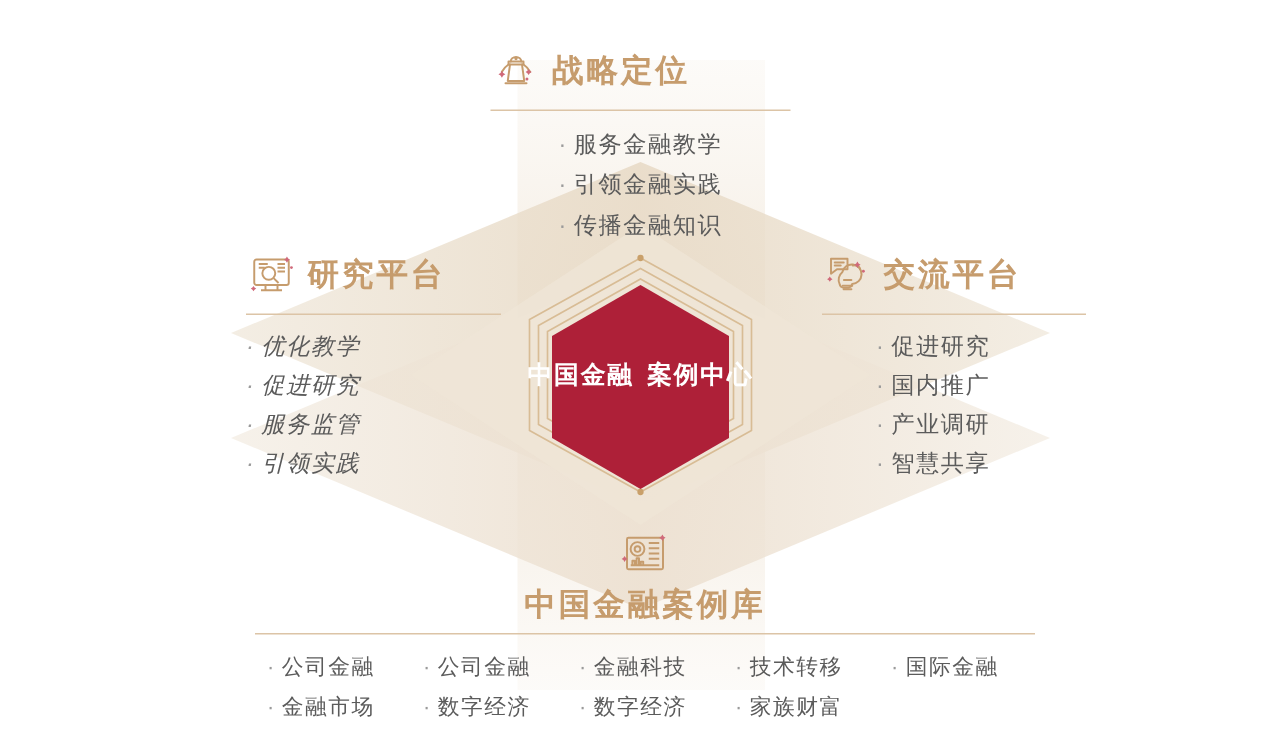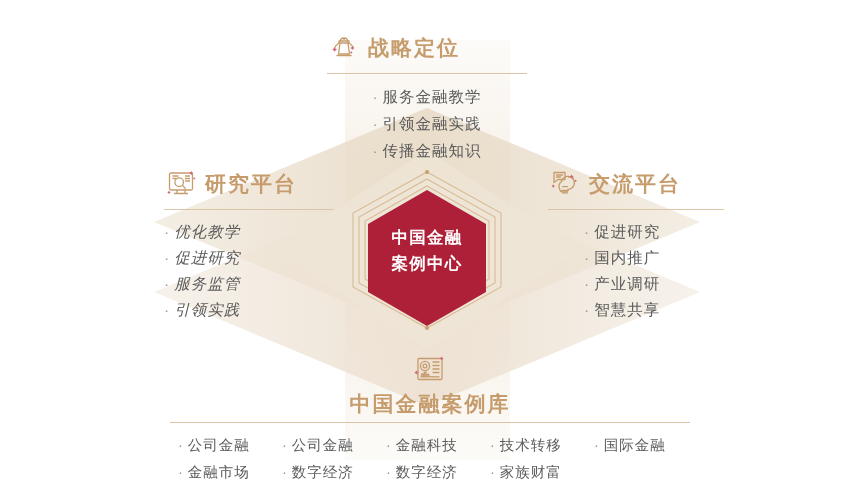--- a/index.html
+++ b/index.html
@@ -34,21 +34,21 @@
     top: 168px;
     width: 180px;
     height: 164px;
   }
   #center-emblem svg { display: block; }
   .emblem-text {
     position: absolute;
     left: 0; top: 0;
     width: 180px; height: 164px;
     display: flex;
-    flex-direction: column;
+    flex-direction: row;
     align-items: center;
     justify-content: center;
     gap: 9px;
   }
   .emblem-line {
     color: #ffffff;
     font-size: 16.5px;
     font-weight: bold;
     letter-spacing: 1.2px;
     line-height: 1;

